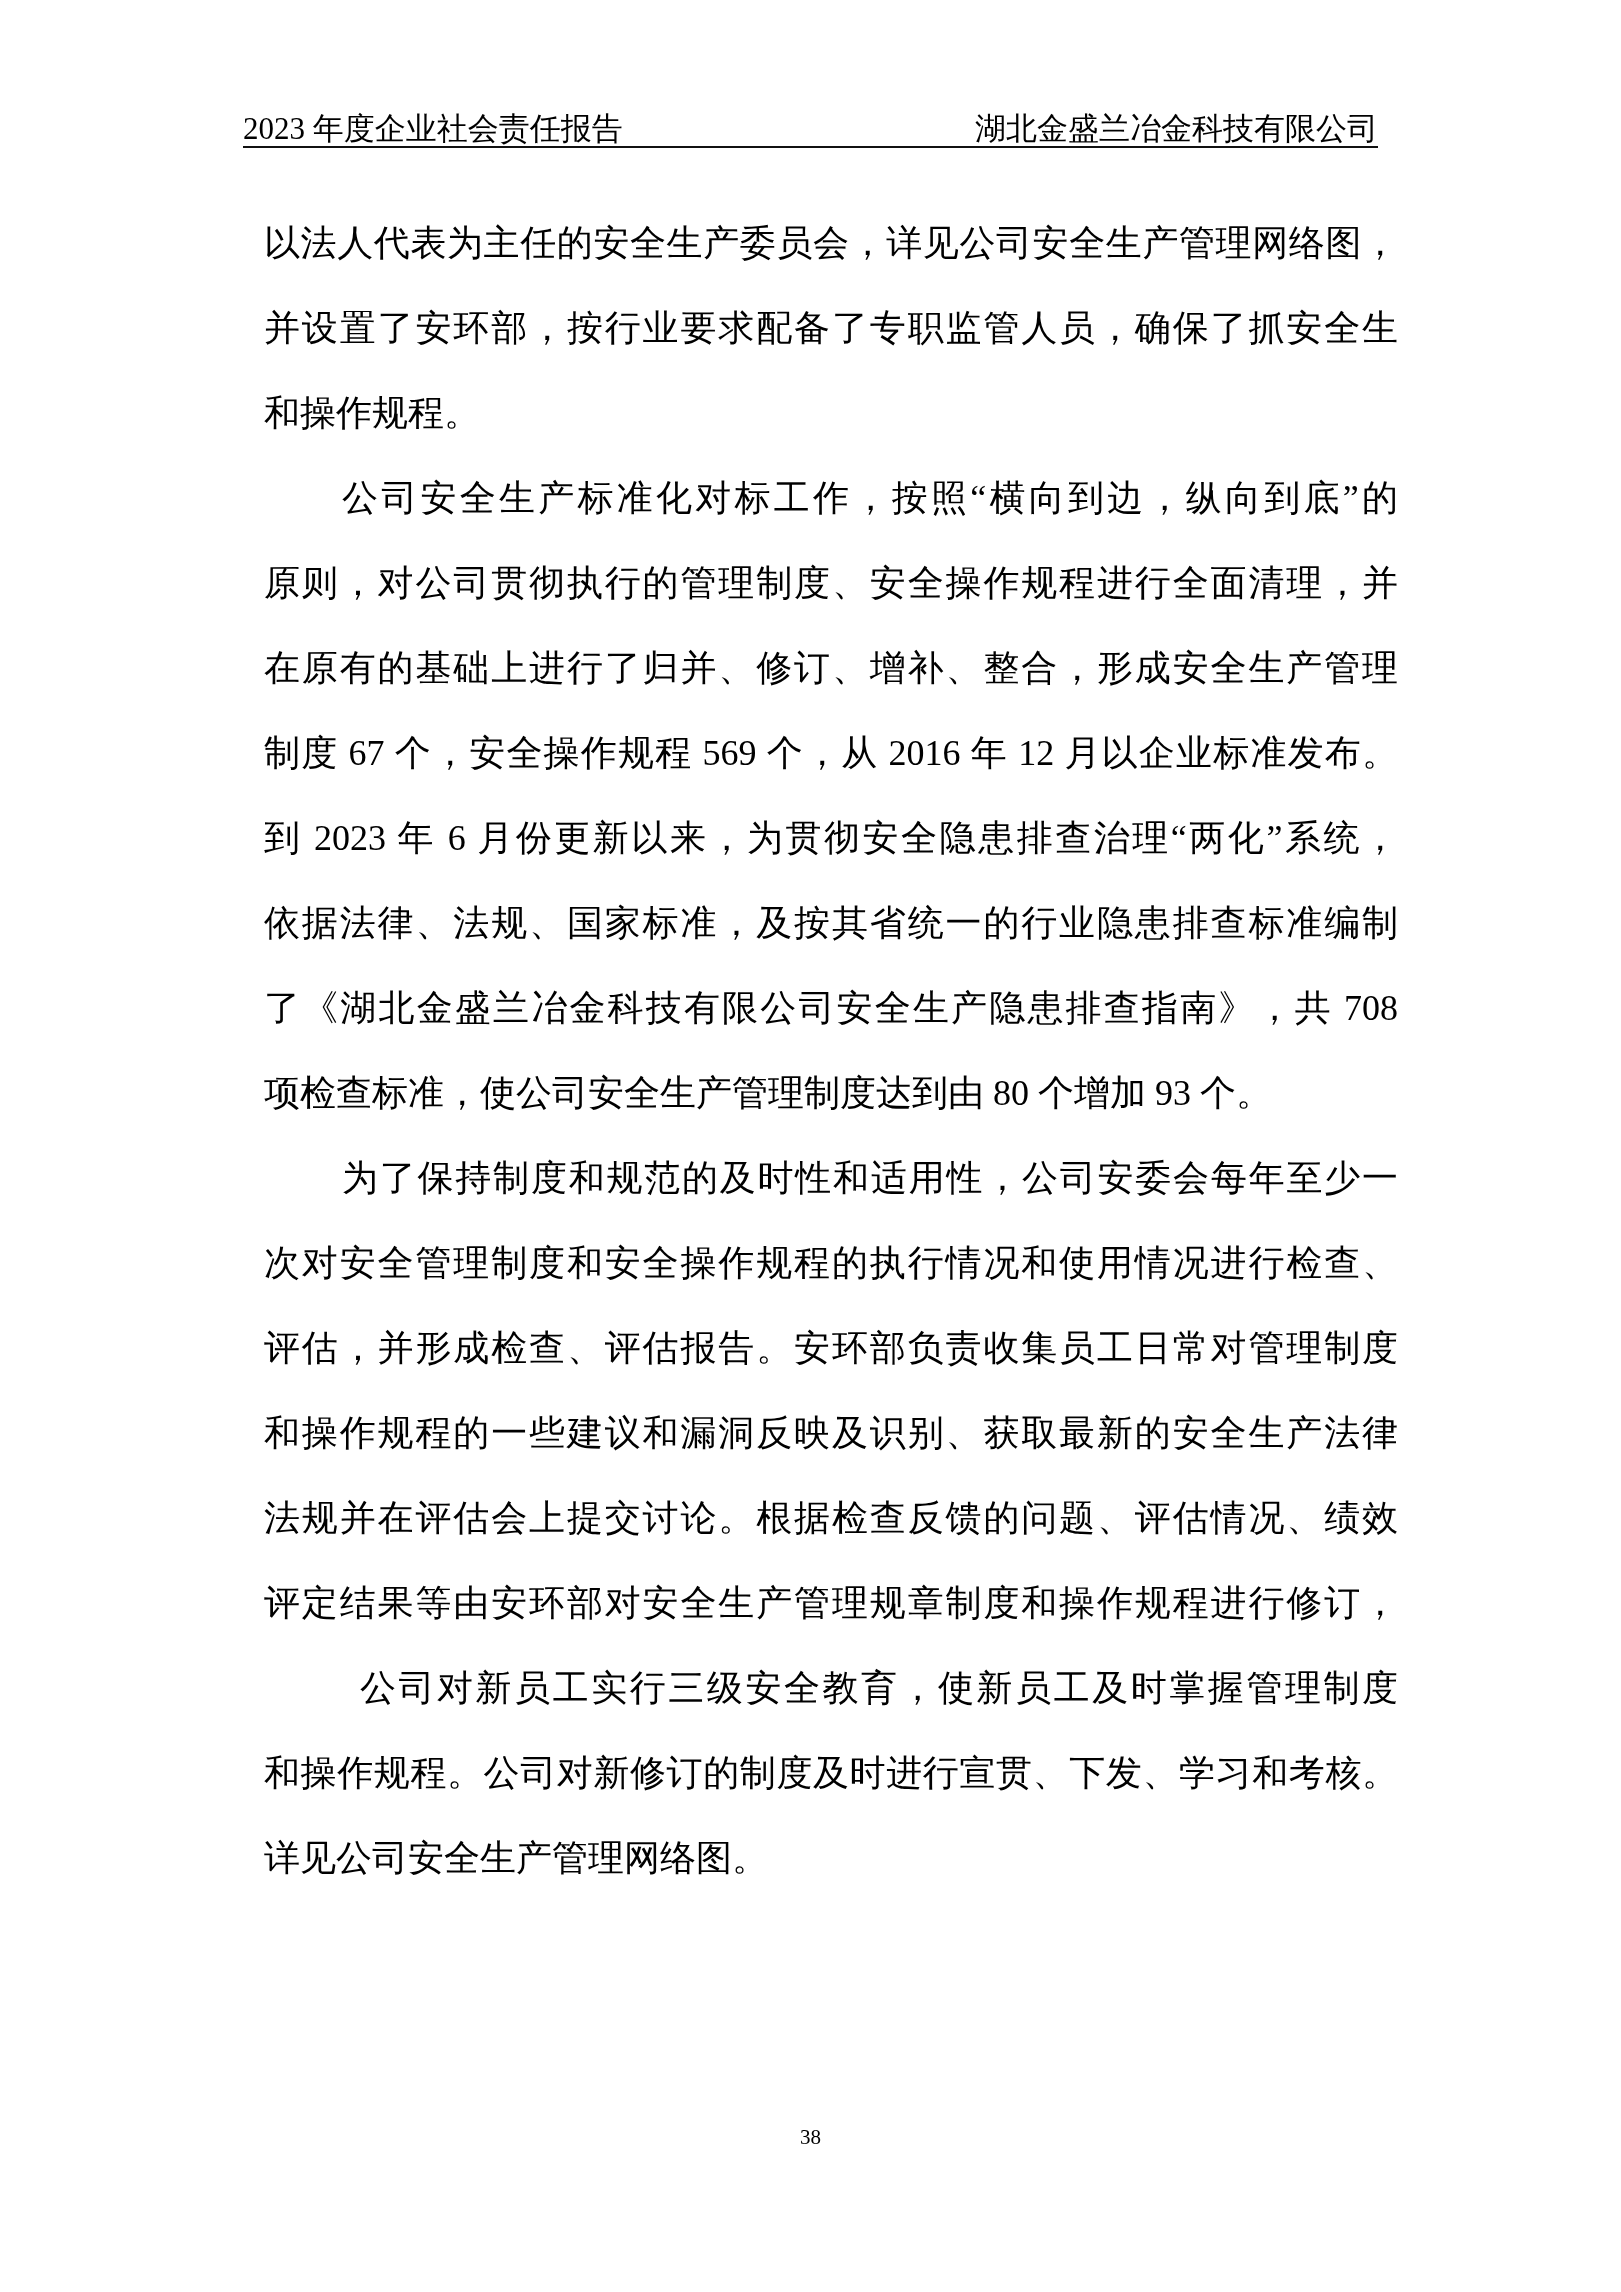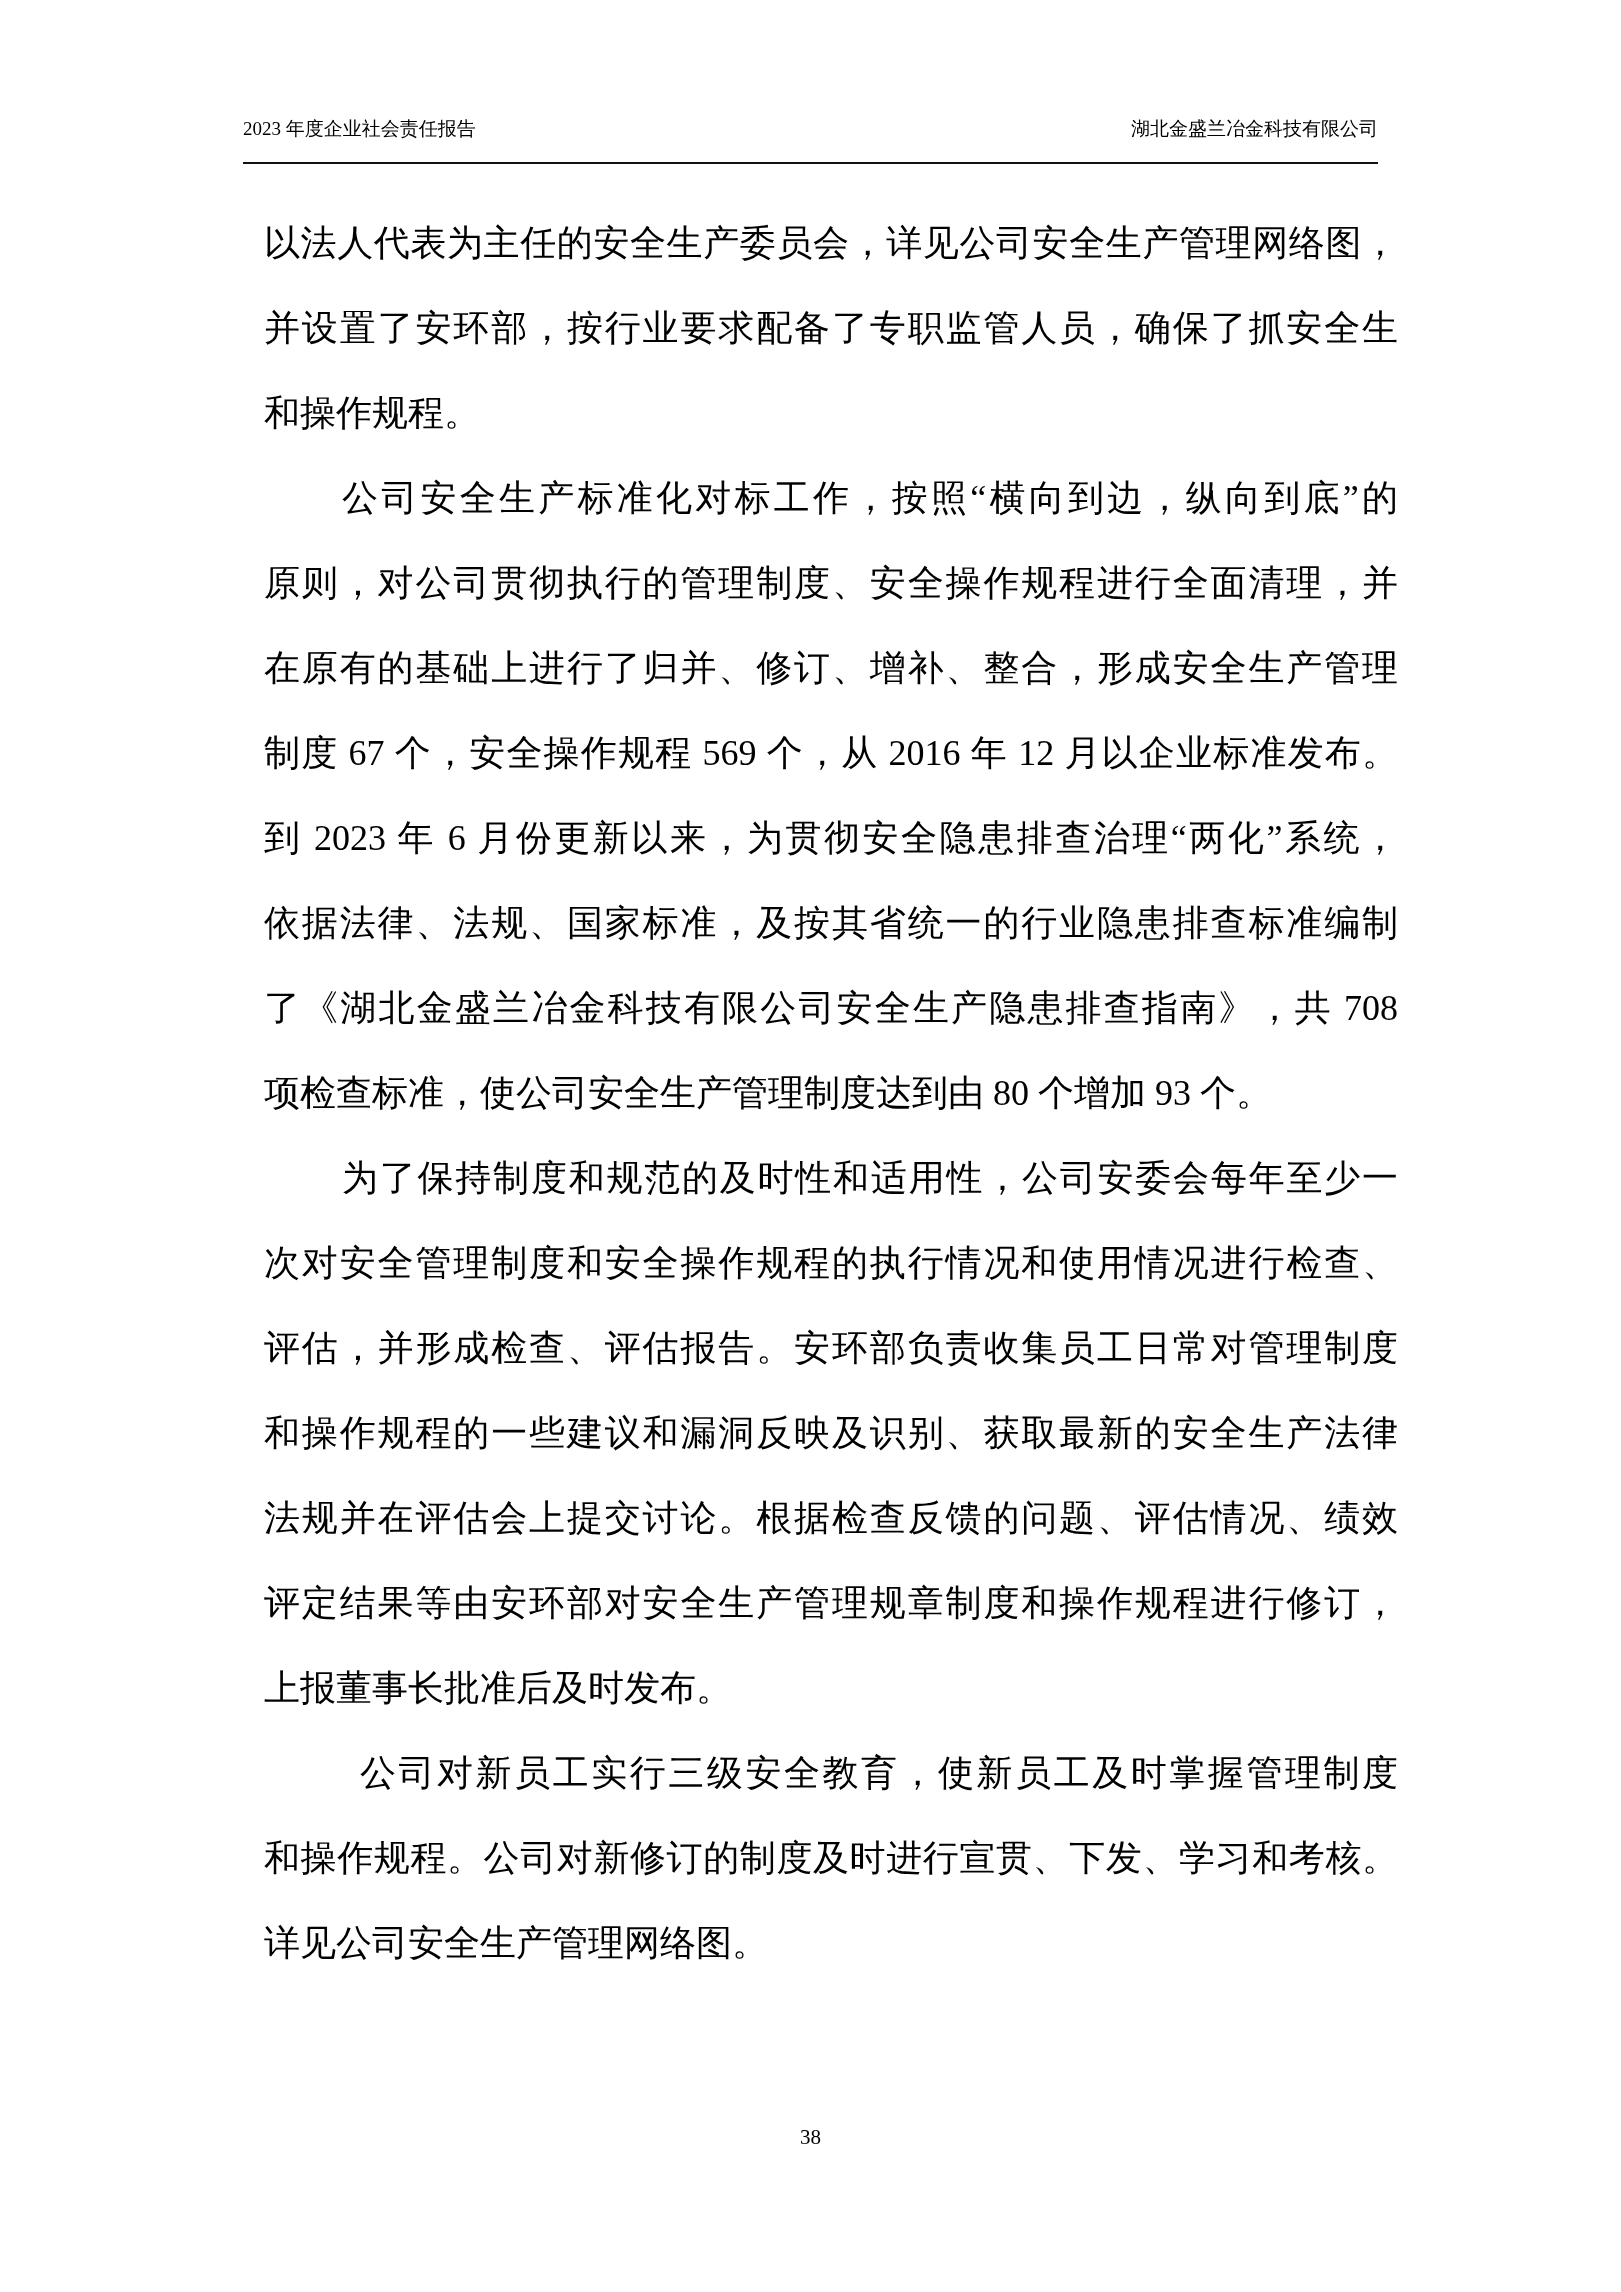--- a/index.html
+++ b/index.html
@@ -19,23 +19,23 @@
   }
   
   .header {
     position: absolute;
     left: 243px;
     right: 243px;
     top: 112px;
     display: flex;
     justify-content: space-between;
     align-items: flex-end;
-    font-size: 19px;
+    font-size: 31px;
     line-height: 33px;
-    padding-bottom: 17px;
+    padding-bottom: 1px;
     border-bottom: 2.9px solid #111111;
     white-space: nowrap;
   }
   
   .body-text {
     position: absolute;
     left: 244px;
     top: 201px;
     width: 1134px;
     font-size: 36px;
@@ -87,21 +87,20 @@
       <div class="line fill">到 2023 年 6 月份更新以来，为贯彻安全隐患排查治理“两化”系统，</div>
       <div class="line fill">依据法律、法规、国家标准，及按其省统一的行业隐患排查标准编制</div>
       <div class="line fill">了《湖北金盛兰冶金科技有限公司安全生产隐患排查指南》，共 708</div>
       <div class="line para-end">项检查标准，使公司安全生产管理制度达到由 80 个增加 93 个。</div>
       <div class="line fill" style="text-indent: 78px;">为了保持制度和规范的及时性和适用性，公司安委会每年至少一</div>
       <div class="line fill">次对安全管理制度和安全操作规程的执行情况和使用情况进行检查、</div>
       <div class="line fill">评估，并形成检查、评估报告。安环部负责收集员工日常对管理制度</div>
       <div class="line fill">和操作规程的一些建议和漏洞反映及识别、获取最新的安全生产法律</div>
       <div class="line fill">法规并在评估会上提交讨论。根据检查反馈的问题、评估情况、绩效</div>
       <div class="line fill">评定结果等由安环部对安全生产管理规章制度和操作规程进行修订，</div>
-      <div class="line para-end">上报董事长批准后及时发布。</div>
       <div class="line fill" style="text-indent: 96px;">公司对新员工实行三级安全教育，使新员工及时掌握管理制度</div>
       <div class="line fill">和操作规程。公司对新修订的制度及时进行宣贯、下发、学习和考核。</div>
       <div class="line para-end">详见公司安全生产管理网络图。</div>
     </div>
 
   <div class="footer">
     <span>38</span>
   </div>
 
 </div>

